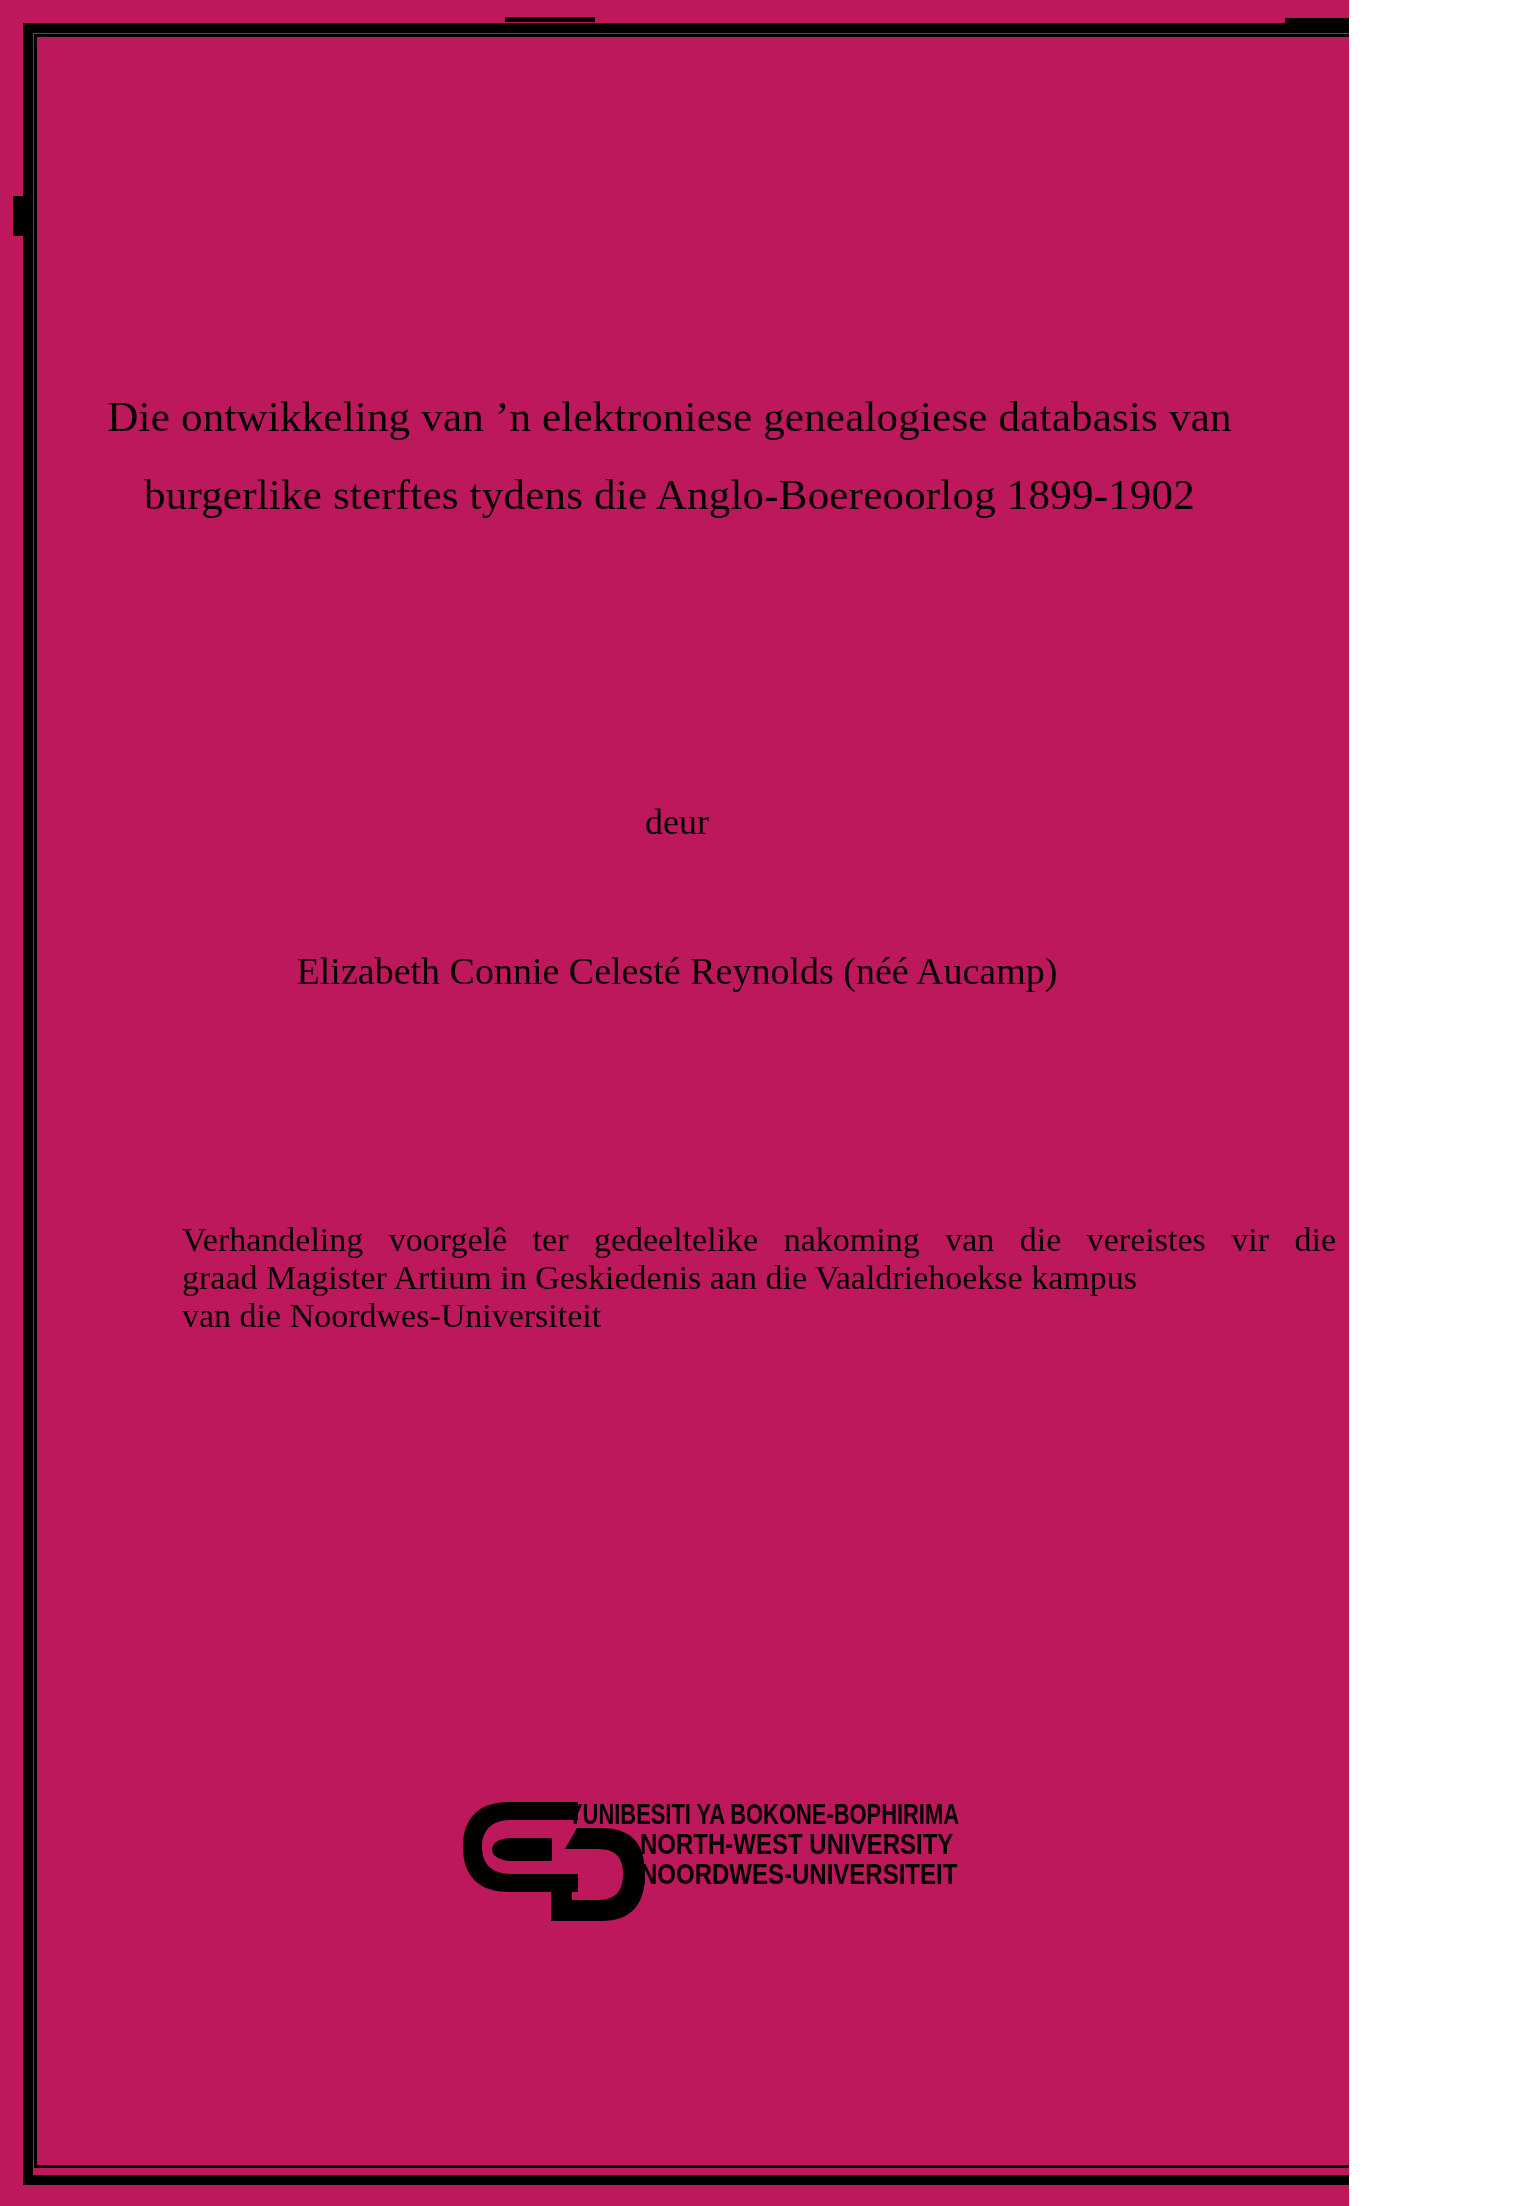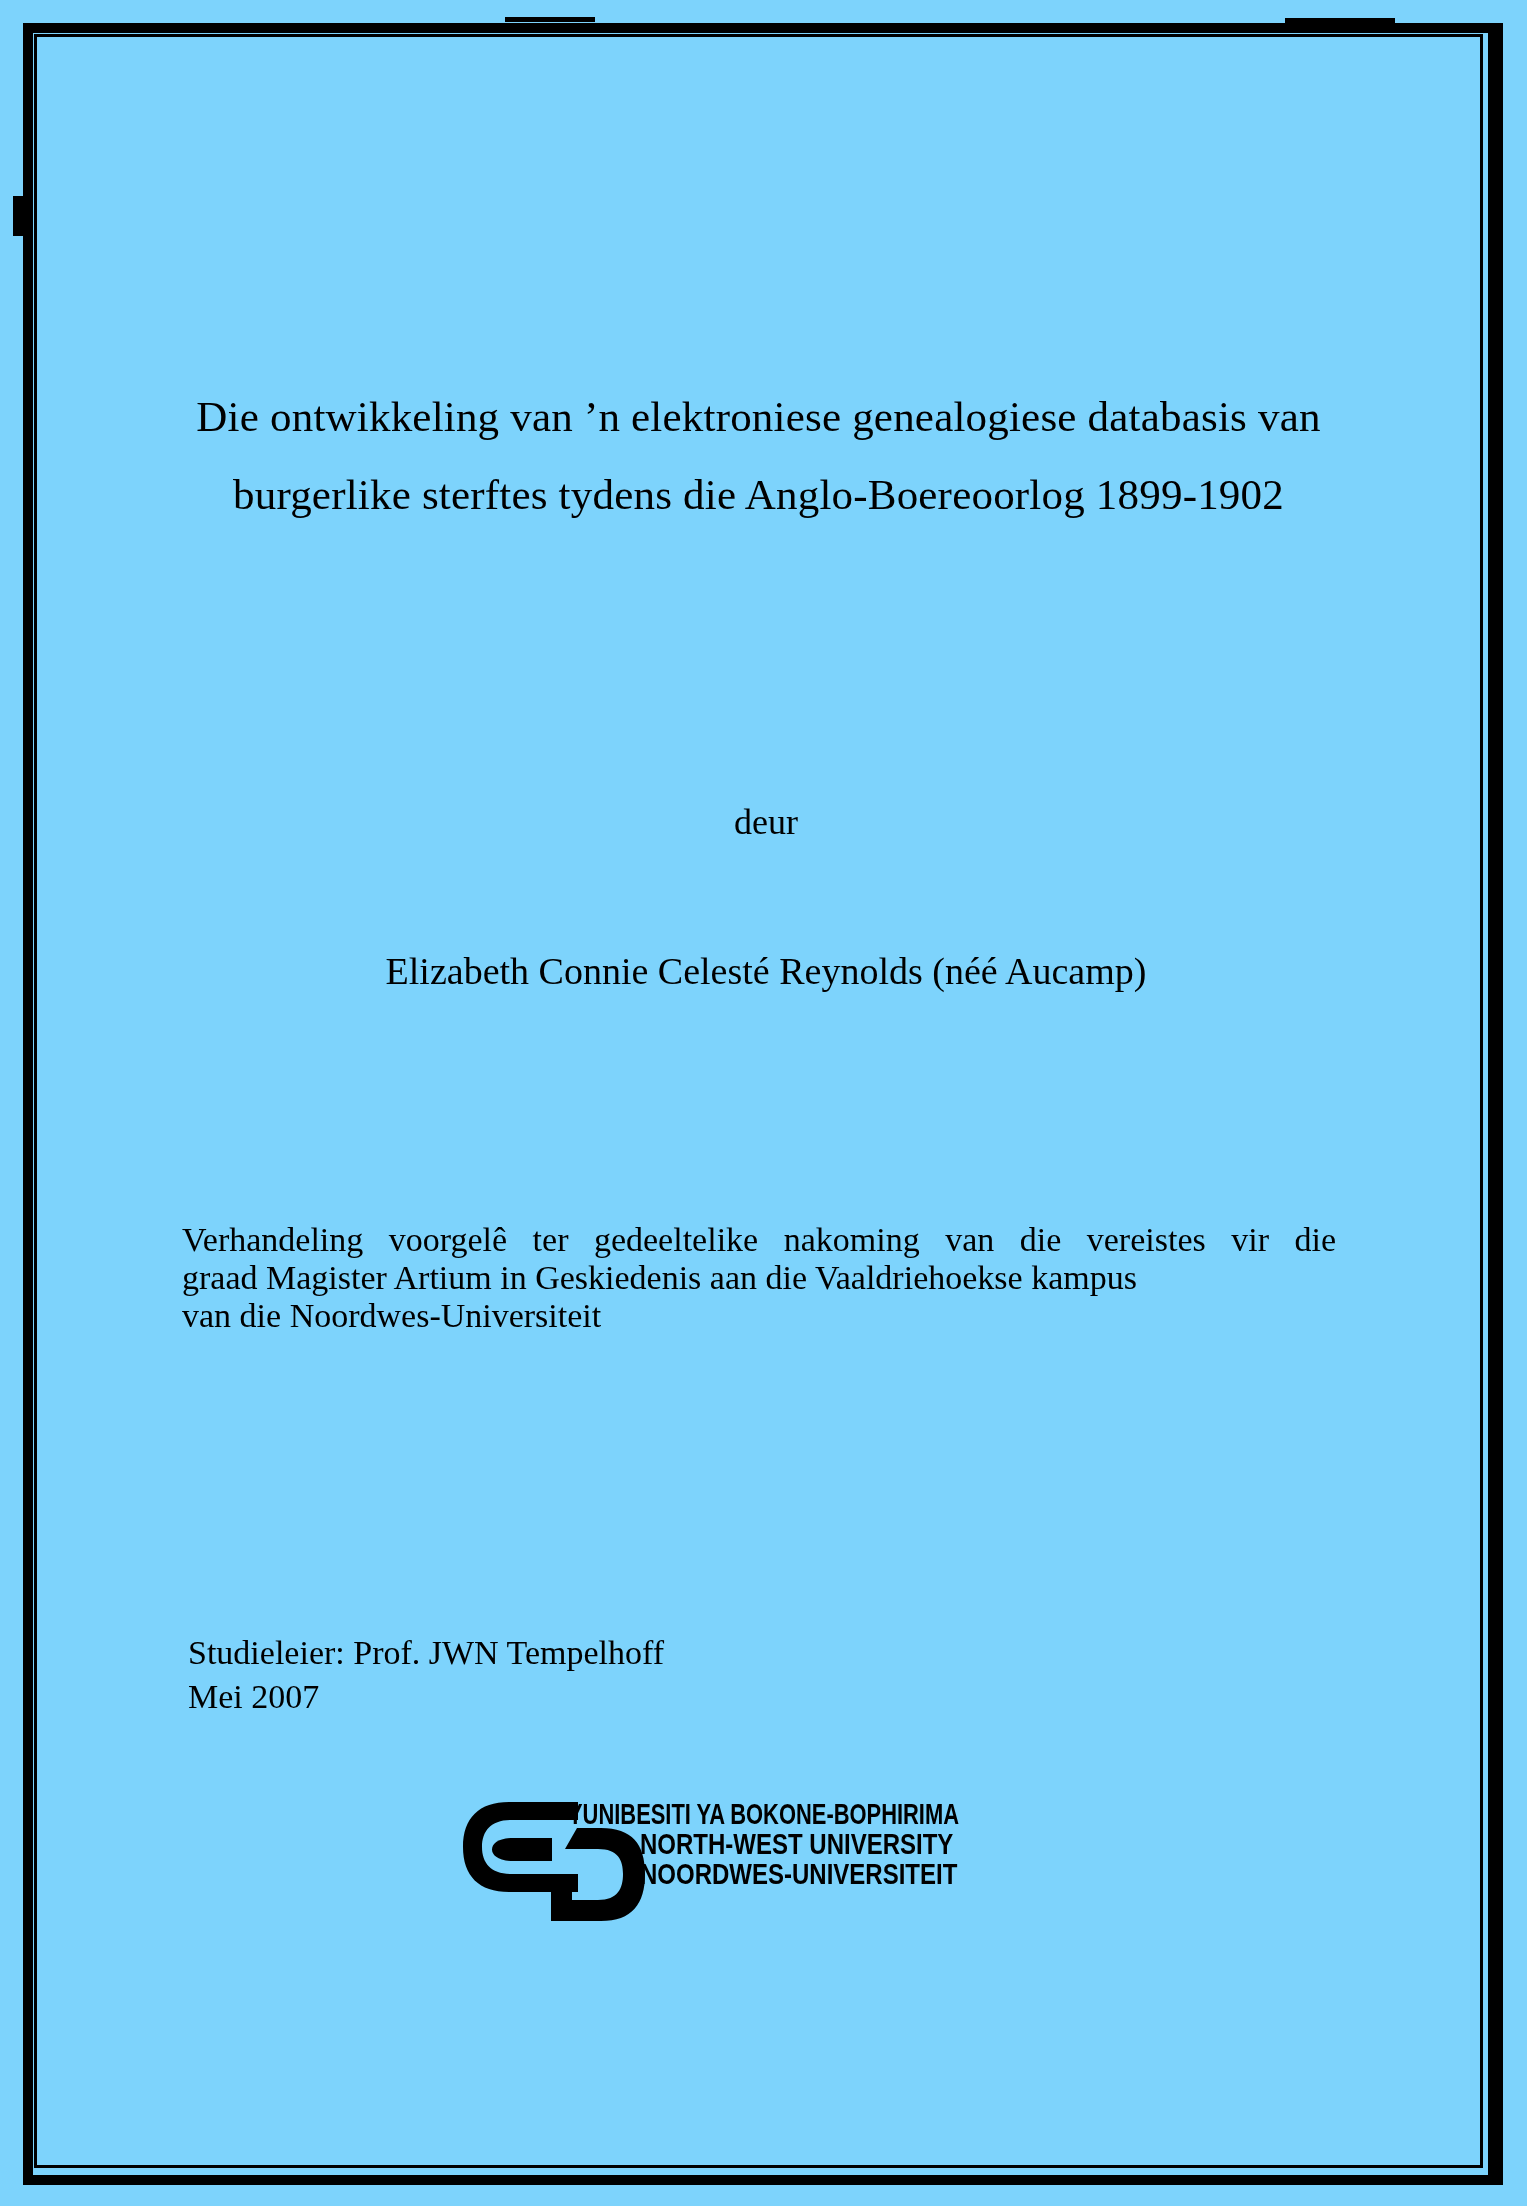--- a/index.html
+++ b/index.html
@@ -2,23 +2,23 @@
 <html><head>
 <meta charset="utf-8">
 <style>
   html, body {
     margin: 0;
     padding: 0;
     background: #ffffff;
   }
   .page {
     position: relative;
-    width: 1527px;
+    width: 1349px;
     height: 2206px;
-    background: #7dd3fc;
+    background: #be185d;
     overflow: hidden;
     font-family: "Liberation Serif", serif;
     color: #000000;
   }
   
   .frame-outer {
     position: absolute;
     left: 23px; top: 23px;
     width: 1480px; height: 2162px;
     box-sizing: border-box;
@@ -132,24 +132,20 @@
   <div class="deur">deur</div>
 
   <div class="author">Elizabeth Connie Celesté Reynolds (néé Aucamp)</div>
 
   <div class="statement">
     <div class="line-just">Verhandeling voorgelê ter gedeeltelike nakoming van die vereistes vir die</div>
     <div><span>graad </span><span class="it">Magister Artium</span><span> in Geskiedenis aan die Vaaldriehoekse kampus</span></div>
     <div>van die Noordwes-Universiteit</div>
   </div>
 
-  <div class="supervisor">
-    <div>Studieleier: Prof. JWN Tempelhoff</div>
-    <div>Mei 2007</div>
-  </div>
 
   <div class="logo">
     <svg class="logo-mark" width="195" height="140" viewBox="0 0 195 140" xmlns="http://www.w3.org/2000/svg">
 
       <path fill="#000" d="M123,14 L54,14 C24,14 8,30 8,59 C8,88 24,104 54,104 L123,104 L123,86 L56,86 C36,86 27,75 27,59 C27,43 36,32 56,32 L123,32 Z"></path>
 
       <path fill="#000" d="M97,50 L58,50 C43,50 37,56 37,61.5 C37,67 43,73 58,73 L97,73 Z"></path>
 
       <path fill="#000" d="M122,40 L146,40 C177,40 190,56 190,86 C190,116 177,133 146,133 L96,133 L96,112 L143,112 C163,112 168,100 168,86 C168,72 163,61 143,61 L110,61 Z"></path>
 

